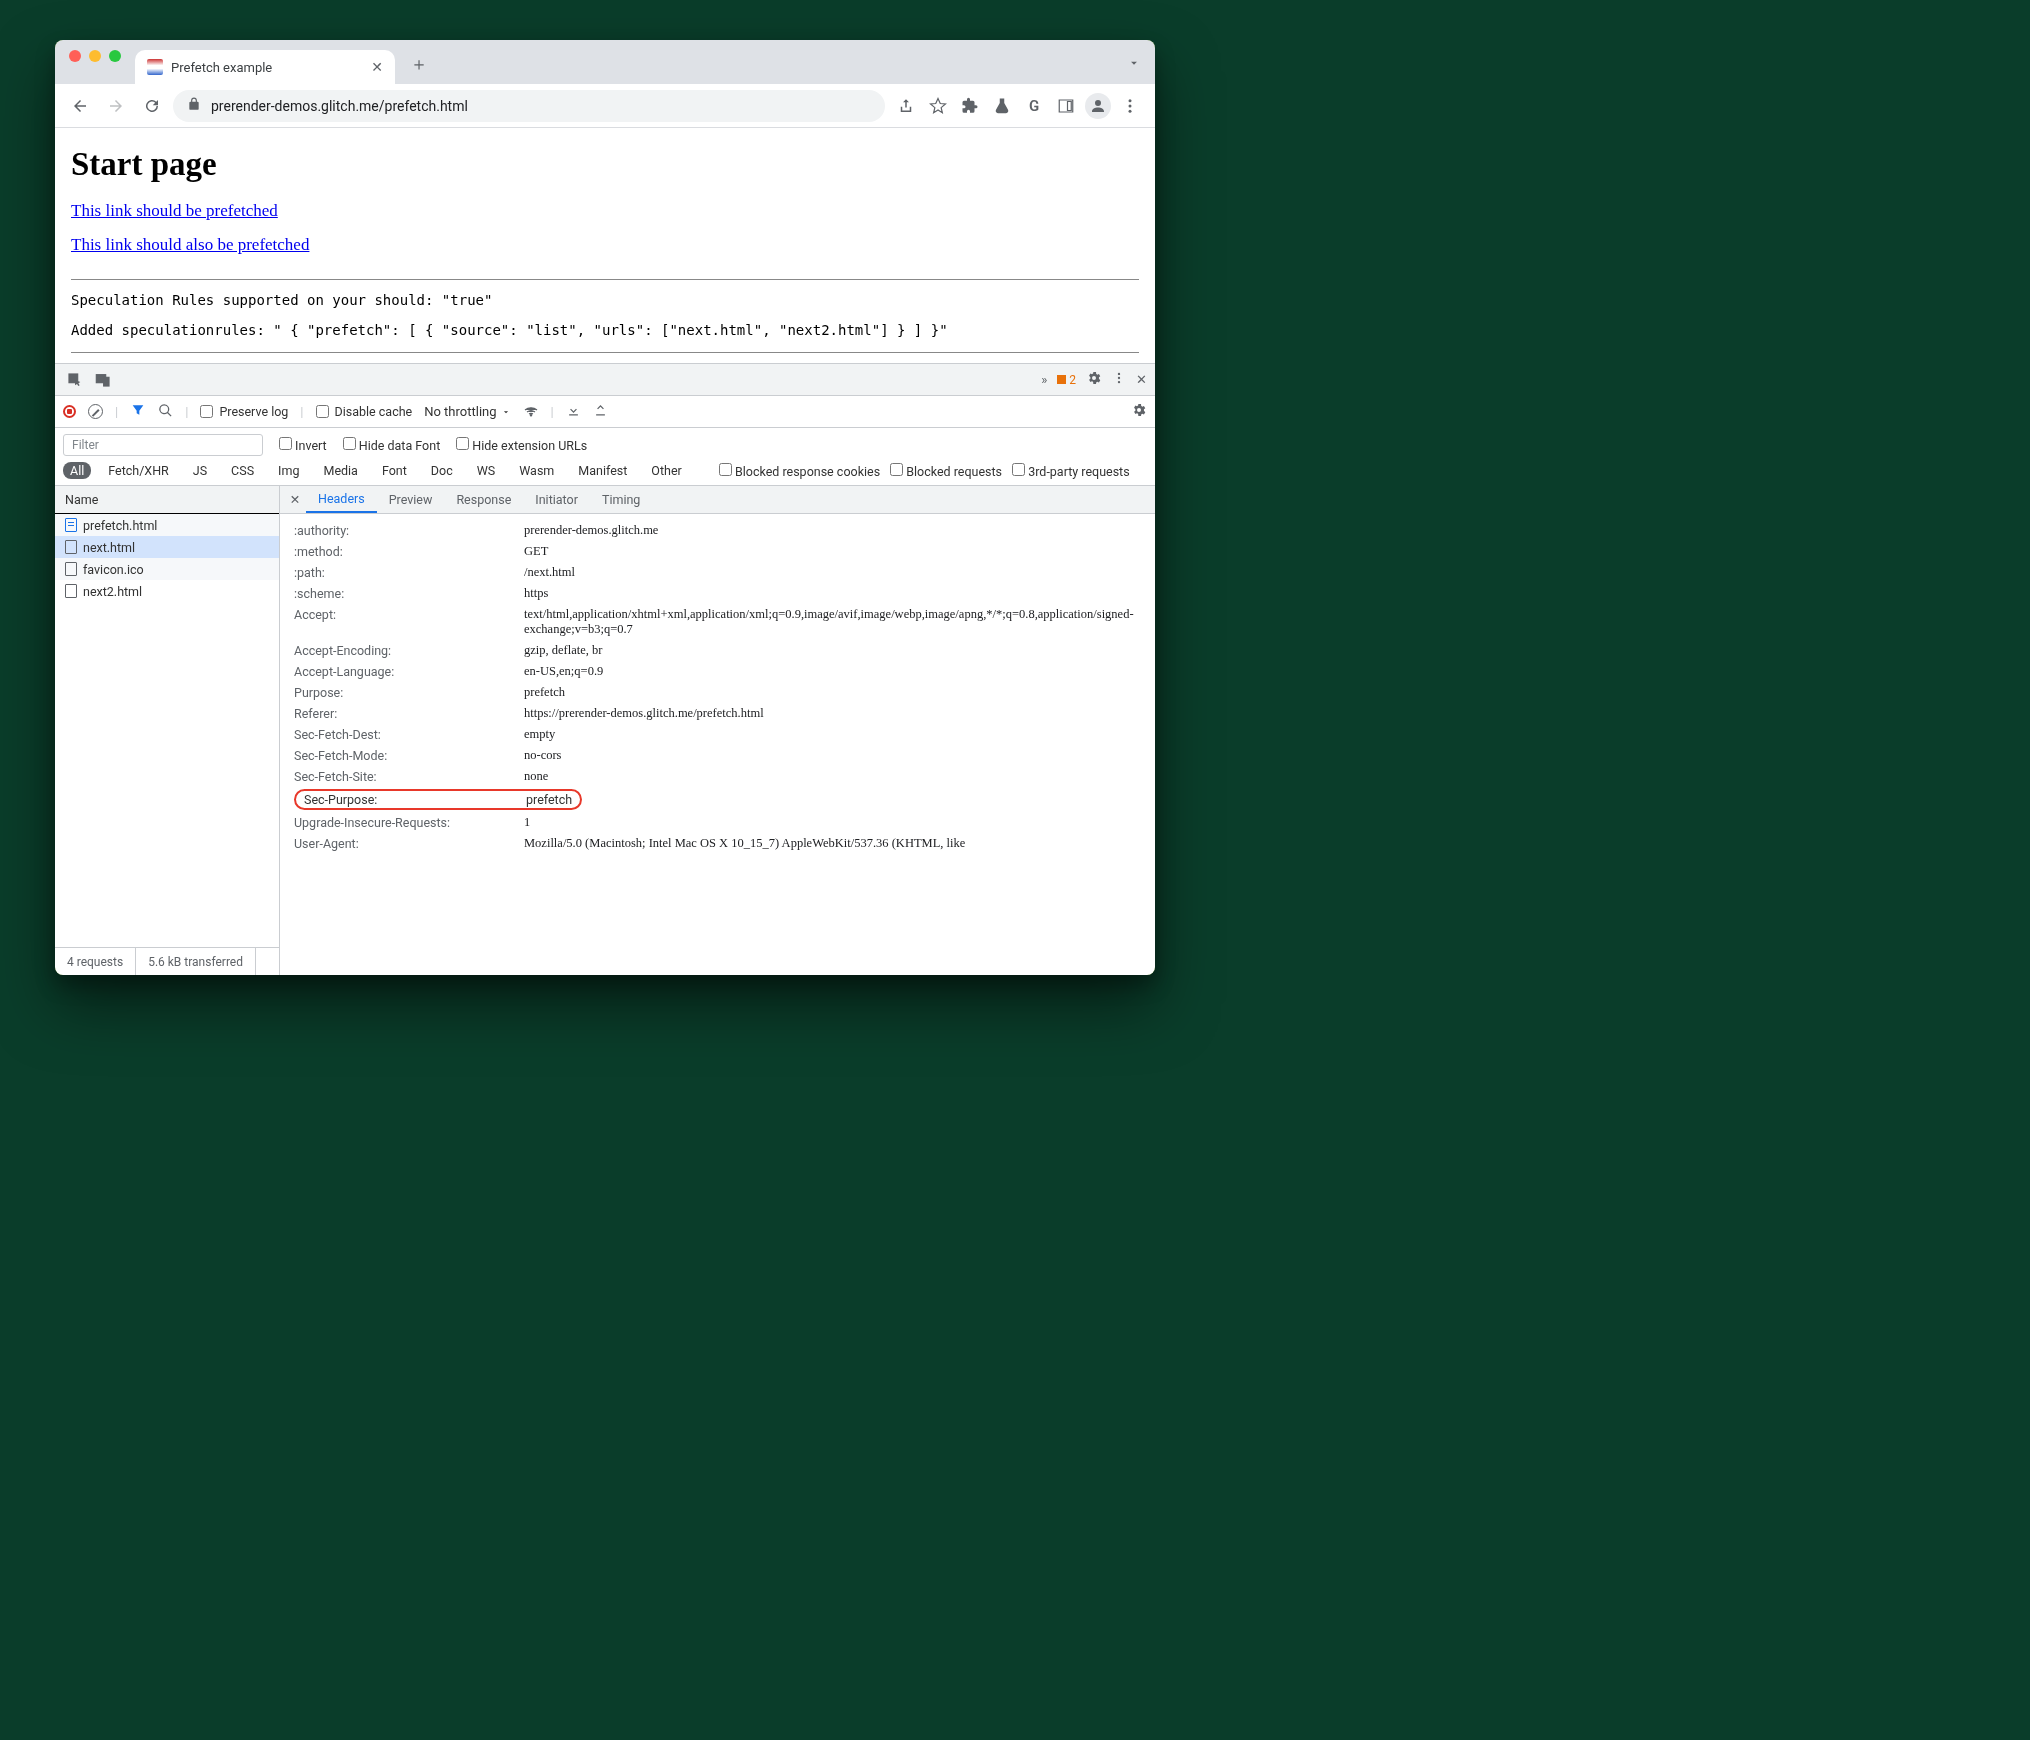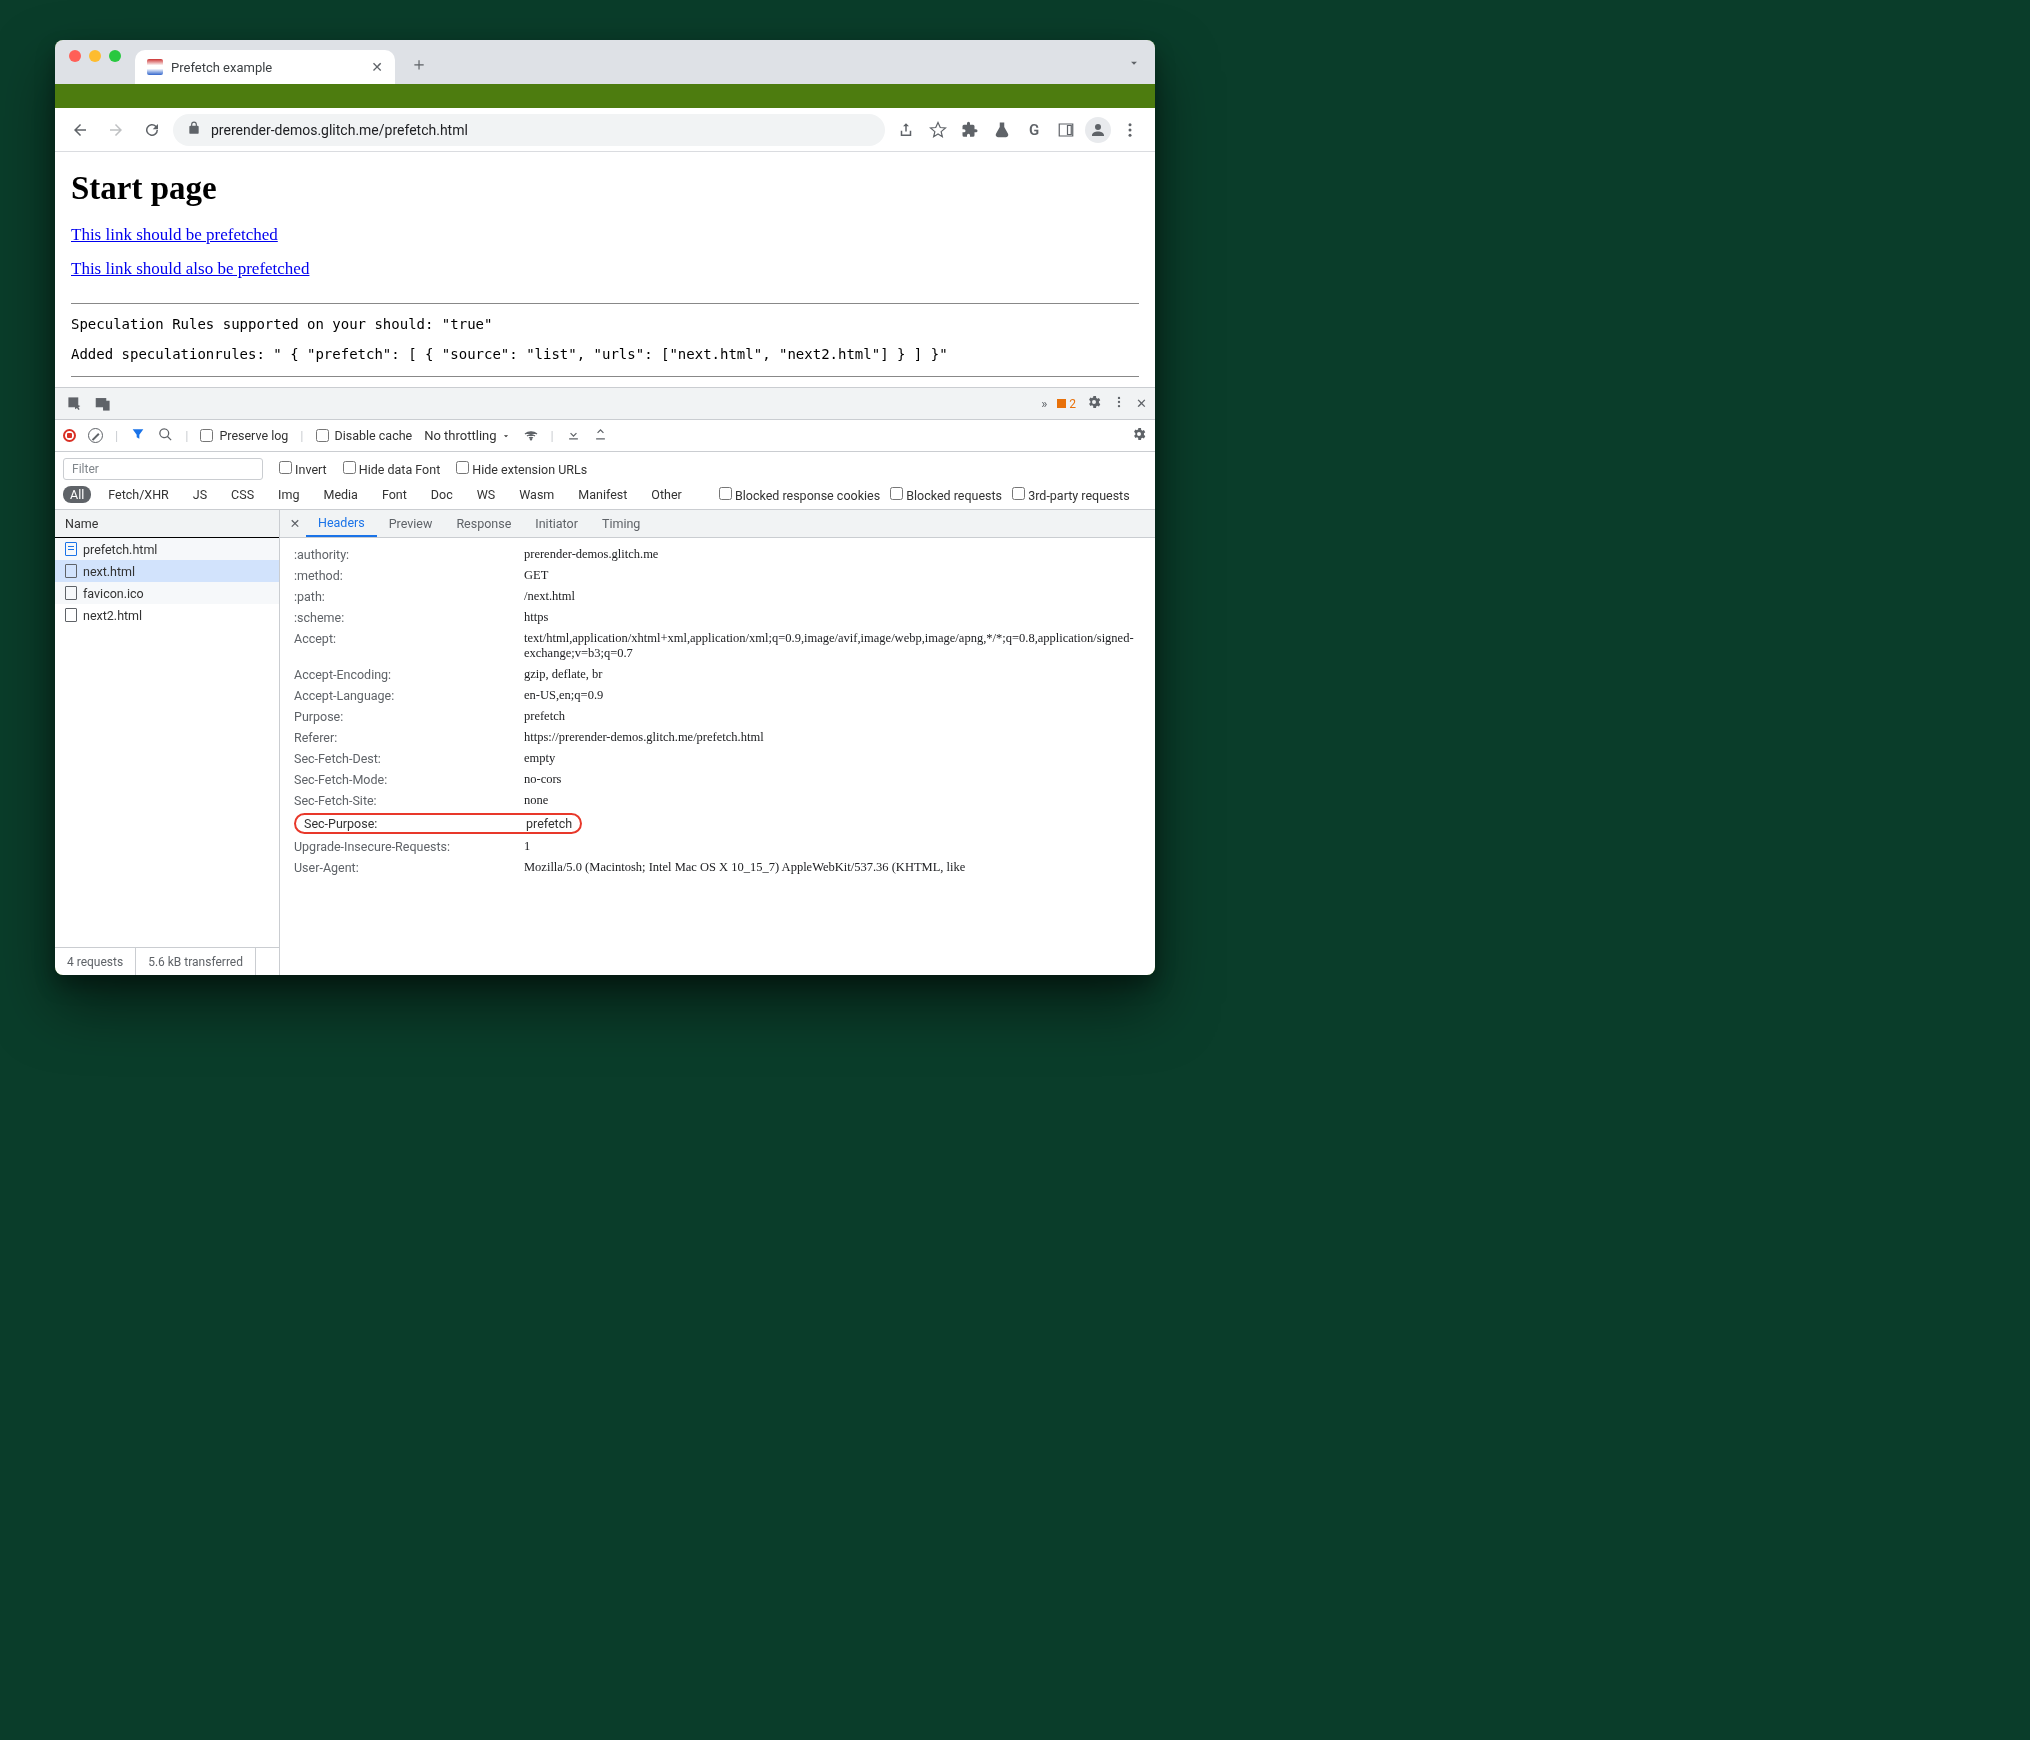--- a/index.html
+++ b/index.html
@@ -9,21 +9,21 @@
   .tabstrip { height: 44px; background: #dee1e6; display: flex; align-items: flex-end; }
   .win-dots { display: flex; gap: 8px; padding: 0 14px 12px 14px; align-self: center; }
   .dot { width: 12px; height: 12px; border-radius: 50%; }
   .dot.red { background:#ff5f57; } .dot.yel { background:#febc2e; } .dot.grn { background:#28c840; }
   .tab { background:#fff; height: 34px; border-radius: 10px 10px 0 0; display:flex; align-items:center; padding: 0 12px; gap:8px; min-width: 260px; font-size:13px; color:#3c4043; }
   .tab .favicon { width:16px; height:16px; border-radius:2px; background: linear-gradient(#c33,#fff 40%,#fff 60%,#36c); }
   .tab .close { margin-left:auto; color:#5f6368; font-size:14px; cursor:pointer; }
   .newtab { width:28px; height:28px; margin: 0 0 6px 10px; display:flex; align-items:center; justify-content:center; color:#5f6368; font-size:18px; cursor:pointer; }
   .tabdrop { margin-left:auto; margin-right:14px; margin-bottom:10px; color:#5f6368; cursor:pointer; }
   
-  .toolbar { height: 44px; background:#fff; border-bottom:1px solid #dadce0; display:flex; align-items:center; padding: 0 10px; gap:6px;margin-top:24px; }
+  .toolbar { height: 44px; background:#fff; border-bottom:1px solid #dadce0; display:flex; align-items:center; padding: 0 10px; gap:6px; }
   .tbtn { width:30px; height:30px; display:flex; align-items:center; justify-content:center; color:#5f6368; border-radius:50%; cursor:pointer; }
   .tbtn svg { width:18px; height:18px; }
   .omnibox { flex:1; height:32px; background:#f1f3f4; border-radius:16px; display:flex; align-items:center; padding:0 14px; gap:10px; color:#202124; font-size:14px; }
   .omnibox .lock { color:#5f6368; }
   .ext-icons { display:flex; align-items:center; gap:2px; }
   .avatar { width:26px; height:26px; border-radius:50%; background:#e8eaed; display:flex; align-items:center; justify-content:center; color:#5f6368; }
   
   .page { padding: 18px 16px 10px 16px; background:#fff; font-family: "Times New Roman", serif; }
   .page h1 { font-size: 33px; font-weight:bold; margin-bottom: 18px; }
   .page a { color:#0000ee; text-decoration:underline; font-size:17px; display:inline-block; margin-bottom:14px; }

